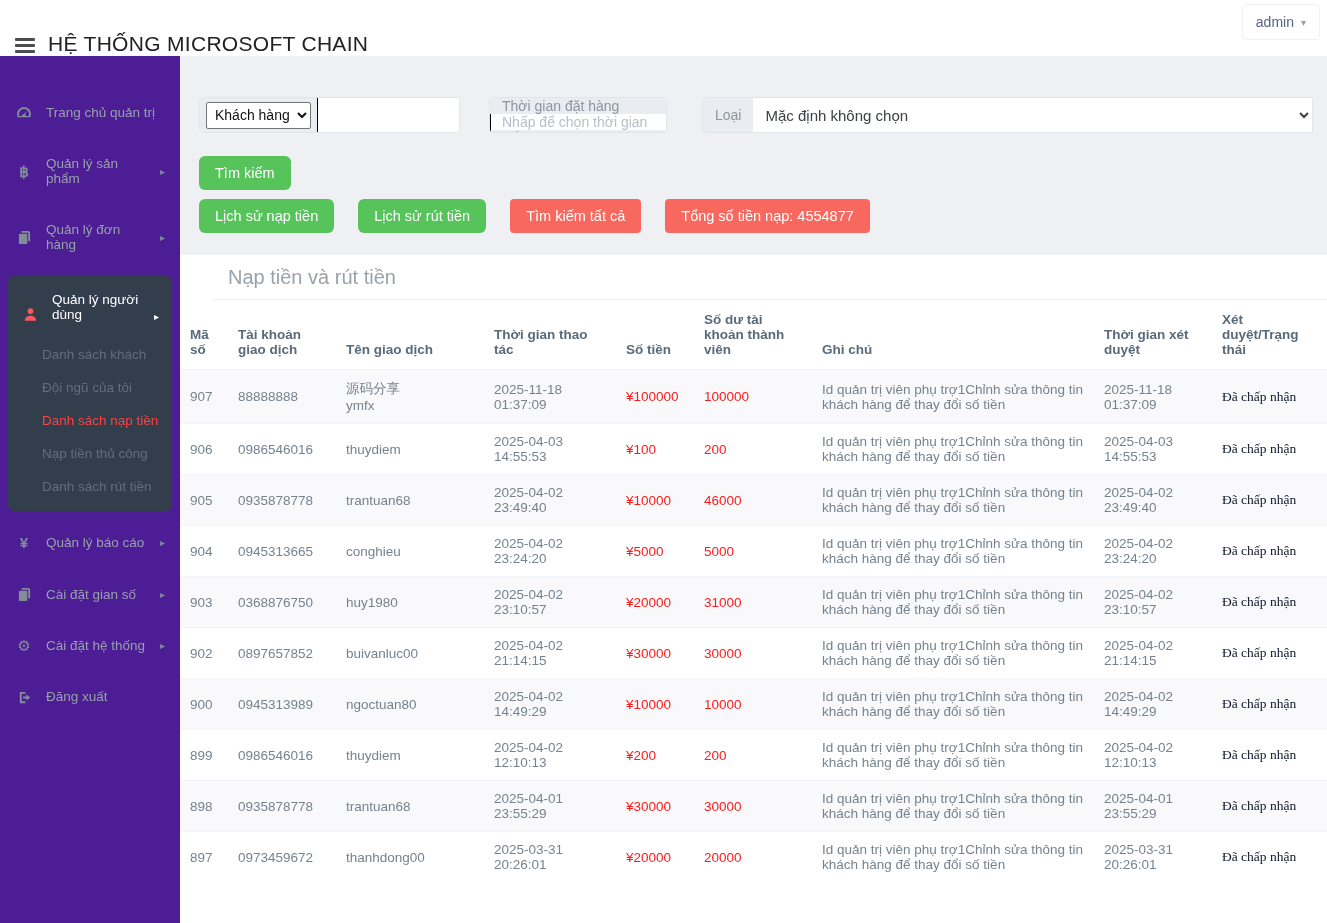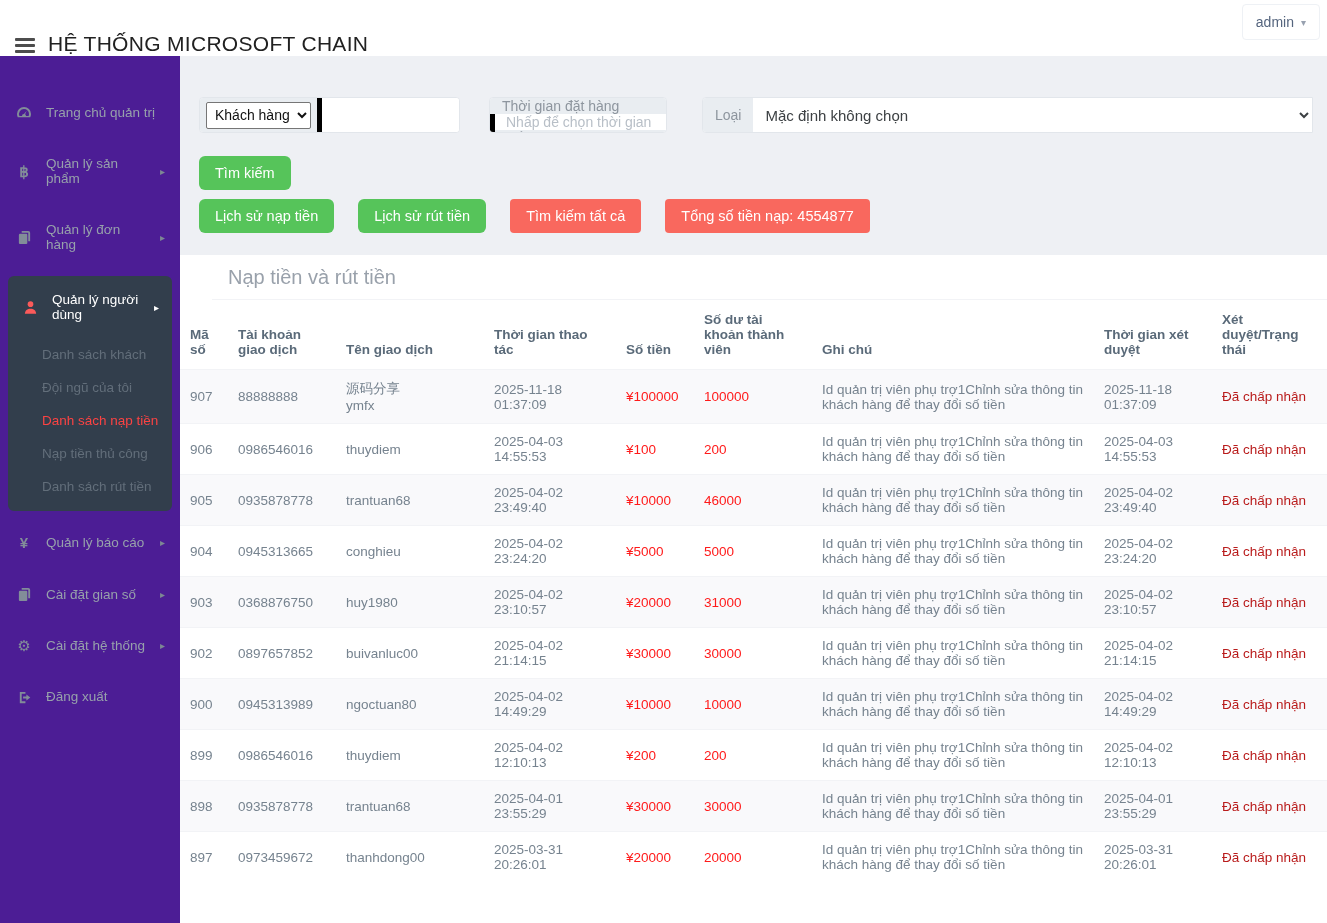--- a/index.html
+++ b/index.html
@@ -15,34 +15,34 @@
   .user-box .caret { color:#98a1b0; font-size:10px; }
 
   
   .sidebar { position:absolute; top:48px; left:0; bottom:0; width:180px; background:#4c1d95; }
   .sidebar nav { padding-top:38px; }
   .side-item { display:flex; align-items:center; gap:13px; padding:18px 15px; color:#97a1ab; font-size:13.5px; cursor:pointer; }
   .side-item .icon { width:18px; text-align:center; color:#828d99; font-size:14px; line-height:1; flex:none; }
   .side-item .icon svg { vertical-align:middle; }
   .side-item .arrow { margin-left:auto; font-size:10px; color:#7d8894; }
   .active-group { background:#323e4c; border-radius:6px; margin:6px 8px; padding-bottom:8px; }
-  .active-group .side-item { padding:16px 13px; }
+  .active-group .side-item { padding:16px 13px;align-items:flex-end; }
   .side-item.active { color:#fff; }
   .side-item.active .icon { color:#fb5a5a; }
   .side-item.active .arrow { color:#fff; }
   .sub-item { padding:9px 13px 9px 34px; color:#626e7a; font-size:13.5px; cursor:pointer; }
   .sub-item.active { color:#fb4343; }
 
   
   .main { position:absolute; top:48px; left:180px; right:0; bottom:0; background:#eef0f4; }
 
   .filter-row { position:absolute; top:49px; left:19px; right:14px; height:36px; display:flex; align-items:stretch; }
   .igroup { display:flex; align-items:stretch; border:1px solid #e2e6eb; border-radius:4px; overflow:hidden; background:#fff; }
   .addon { background:#e9edf1; color:#8d959e; font-size:14px; display:flex; align-items:center; padding:0 12px; white-space:nowrap; }
-  .addon + .txt, .txt + .addon { border-left:5px solid #000000; }
+  .addon + .txt, .txt + .addon { border-left:1px solid #000000; }
   .txt { border:none; outline:none; font-size:14px; color:#555; padding:0 11px; font-family:inherit; background:#fff; }
   .txt::placeholder { color:#b8bfc7; }
   .addon-select { padding:0 6px; }
   .addon-select select { height:27px; font-size:14px; font-family:inherit; color:#111; background:#fff; border:1px solid #767676; border-radius:2px; padding:0 4px; }
   .g1 { margin-right:29px; }
   .g1 .txt { width:142px; }
   .g2 { margin-right:35px;flex-direction:column; }
   .g2 .txt { width:176px; }
   .g3 { flex:1; border-top-right-radius:0; border-bottom-right-radius:0; }
   .g3 select.flat { flex:1; border:none; outline:none; background:#fff; font-size:15px; color:#3c4043; padding:0 8px; font-family:inherit; }
@@ -57,21 +57,21 @@
   .panel { position:absolute; top:207px; left:0; right:0; bottom:-300px; background:#fff; }
   .panel-title { padding:11px 16px 10px; color:#99a1ab; font-size:20px; border-bottom:1px solid #f2f3f6;margin-left:32px; }
   table { width:100%; border-collapse:collapse; table-layout:fixed; }
   th { text-align:left; vertical-align:bottom; color:#5a6a79; font-size:13.5px; font-weight:700; padding:12px 10px; }
   td { color:#76838f; font-size:13.5px; padding:10px 10px; height:38px; vertical-align:middle; border-top:1px solid #f2f3f6; }
   thead tr { border-bottom:1px solid #e9ebef; }
   tbody tr.striped { background:#f9f9fb; }
   td.red { color:#ff1a1a; }
   td.nowrap { white-space:nowrap; }
   td.pre { white-space:pre-line; }
-  a.status { color:#b91c1c; text-decoration:none; cursor:pointer; }
+  a.status { color:#0f172a; text-decoration:none; cursor:pointer;font-family:Liberation Serif, serif; }
 </style>
 </head>
 <body>
 
 <header class="header">
   <div class="hamburger">
       <i></i>
       <i></i>
       <i></i>
     </div>

